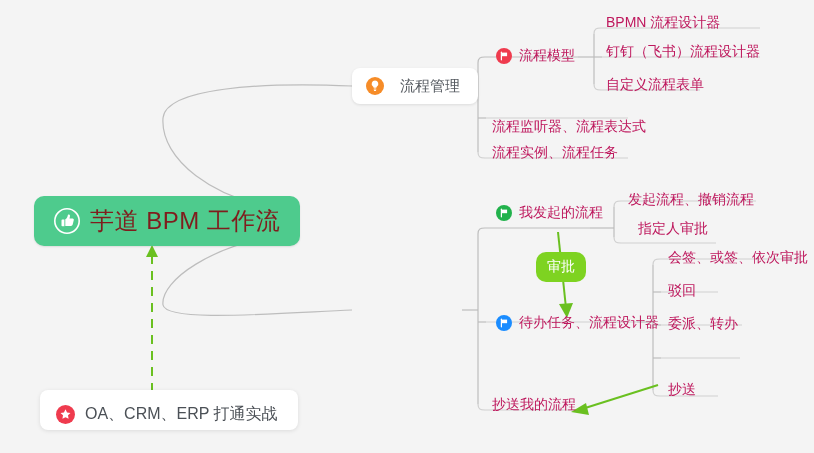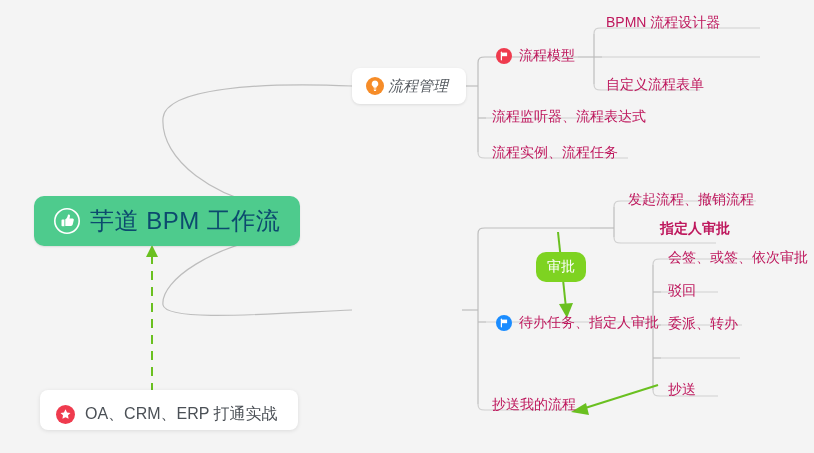--- a/index.html
+++ b/index.html
@@ -39,37 +39,37 @@
     align-items: center;
   }
 
   
   .root-node {
     background: #4ecb8d;
     border-radius: 10px;
     padding: 0 20px;
     height: 50px;
     box-shadow: 0 1px 2px rgba(0,0,0,0.10);
-    color: #0c4a6e;
+    color: #7f1d1d;
     font-size: 24px;
     letter-spacing: 0.5px;
   }
   .root-label { margin-left: 10px; }
 
   
   .card-node {
     background: #ffffff;
     border-radius: 8px;
     padding: 0 18px 0 14px;
     height: 36px;
     box-shadow: 0 1px 3px rgba(0,0,0,0.10);
     font-size: 15px;
     color: #555a60;
   }
-  .card-node .lbl { margin-left: 4px; font-style: italic; }
+  .card-node .lbl { margin-left: 16px; }
 
   
   .text-node {
     font-size: 14px;
     color: #be185d;
     height: 26px;
     padding: 0 6px 0 4px;
   }
   .text-node .lbl { margin-left: 7px; text-align: right; }
   .text-node.plain { padding-left: 6px; }
@@ -214,56 +214,69 @@
         <path d="M5.9 4.6h5.2v3.6H5.9z" fill="#ffffff"></path>
       </svg>
     </span>
     <span class="lbl">流程模型</span>
   </div>
 
   <div class="node text-node plain" style="left:600px; top:10px;">
     <span>BPMN 流程设计器</span>
   </div>
 
+  <div class="node text-node plain" style="left:600px; top:39px;">
+    <span>钉钉（飞书）流程设计器</span>
+  </div>
 
   <div class="node text-node plain" style="left:600px; top:72px;">
     <span>自定义流程表单</span>
   </div>
 
-  <div class="node text-node plain" style="left:486px; top:104px;text-align:right;">
+  <div class="node text-node plain" style="left:486px; top:114px;text-align:right;">
     <span>流程监听器、流程表达式</span>
   </div>
 
   <div class="node text-node plain" style="left:486px; top:140px;">
     <span>流程实例、流程任务</span>
   </div>
 
 
+  <div class="node text-node" style="left:492px; top:200px;">
+    <span class="icon">
+      <svg width="16" height="16" viewBox="0 0 16 16">
+        <circle cx="8" cy="8" r="8" fill="#22b24c"></circle>
+        <path d="M5.4 4.2v7.6" stroke="#ffffff" stroke-width="1.2" stroke-linecap="round"></path>
+        <path d="M5.9 4.6h5.2v3.6H5.9z" fill="#ffffff"></path>
+      </svg>
+    </span>
+    <span class="lbl">我发起的流程</span>
+  </div>
 
   <div class="node text-node plain" style="left:622px; top:187px;">
     <span>发起流程、撤销流程</span>
   </div>
 
-  <div class="node text-node plain" style="left:654px; top:216px;font-weight:bold;">
+  <div class="node text-node plain" style="left:632px; top:216px;">
     <span>指定人审批</span>
   </div>
 
   <div class="node tag-node" style="left:536px; top:252px;">
     <span>审批</span>
   </div>
 
   <div class="node text-node" style="left:492px; top:310px;">
     <span class="icon">
       <svg width="16" height="16" viewBox="0 0 16 16">
         <circle cx="8" cy="8" r="8" fill="#1a8cff"></circle>
         <path d="M5.4 4.2v7.6" stroke="#ffffff" stroke-width="1.2" stroke-linecap="round"></path>
         <path d="M5.9 4.6h5.2v3.6H5.9z" fill="#ffffff"></path>
       </svg>
     </span>
-    <span class="lbl">待办任务、指定人审批</span>
+    <span class="lbl">待办任务、流程设计器</span>
   </div>
 
   <div class="node text-node plain" style="left:662px; top:245px;">
     <span>会签、或签、依次审批</span>
   </div>
 
   <div class="node text-node plain" style="left:662px; top:278px;align-items:center;">
     <span>驳回</span>
   </div>
 

